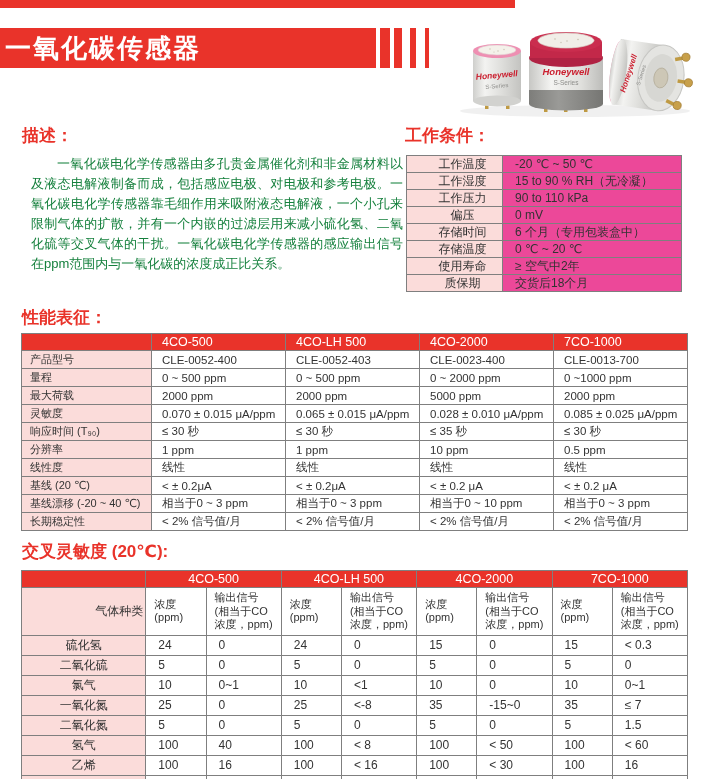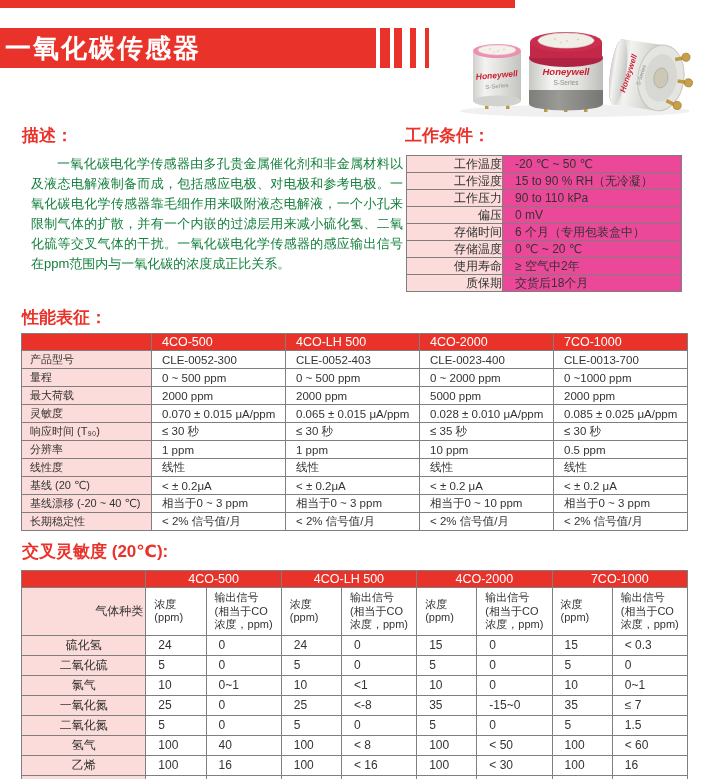--- a/index.html
+++ b/index.html
@@ -37,21 +37,21 @@
     font-size:13px;line-height:20px;text-align:justify;text-indent:2em;color:#15803d;margin-left:9px;
   }
 
   
   table{border-collapse:collapse;table-layout:fixed}
   th,td{border:1px solid var(--bdr);font-weight:normal;font-size:12px;color:#333;overflow:hidden;white-space:nowrap}
 
   
   .wc-h{left:405px;top:124px}
   #wc-table{left:406px;top:155px;width:276px}
-  #wc-table th{background:var(--pink);text-align:right;padding:1px 0 1px 26px;width:96px;height:14px;line-height:14px}
+  #wc-table th{background:var(--pink);text-align:center;padding:1px 10px 1px 26px;width:96px;height:14px;line-height:14px}
   #wc-table td{background:#ec4899;text-align:left;padding:1px 2px 1px 12px;height:14px;line-height:14px}
 
   
   .perf-h{left:22px;top:306px}
   #perf-table{left:21px;top:333px;width:667px}
   #perf-table thead th{background:var(--red);color:#fff;text-align:left;padding:1px 2px 1px 10px;height:16px;font-size:12.5px}
   #perf-table thead th.corner{padding:0}
   #perf-table tbody th{background:var(--pink);text-align:left;padding:1px 2px 1px 8px;height:14px;font-size:11px}
   #perf-table tbody td{background:#fff;text-align:left;padding:1px 2px 1px 10px;height:14px;font-size:11.5px}
   .p-label{width:130px}.p-col{width:134px}
@@ -215,21 +215,21 @@
         <th class="corner"></th>
         <th>4CO-500</th>
         <th>4CO-LH 500</th>
         <th>4CO-2000</th>
         <th>7CO-1000</th>
       </tr>
     </thead>
   <tbody id="perf-body">
       <tr>
         <th>产品型号</th>
-        <td>CLE-0052-300</td>
+        <td>CLE-0052-400</td>
         <td>CLE-0052-403</td>
         <td>CLE-0023-400</td>
         <td>CLE-0013-700</td>
       </tr>
       <tr>
         <th>量程</th>
         <td>0 ~ 500 ppm</td>
         <td>0 ~ 500 ppm</td>
         <td>0 ~ 2000 ppm</td>
         <td>0 ~1000 ppm</td>

